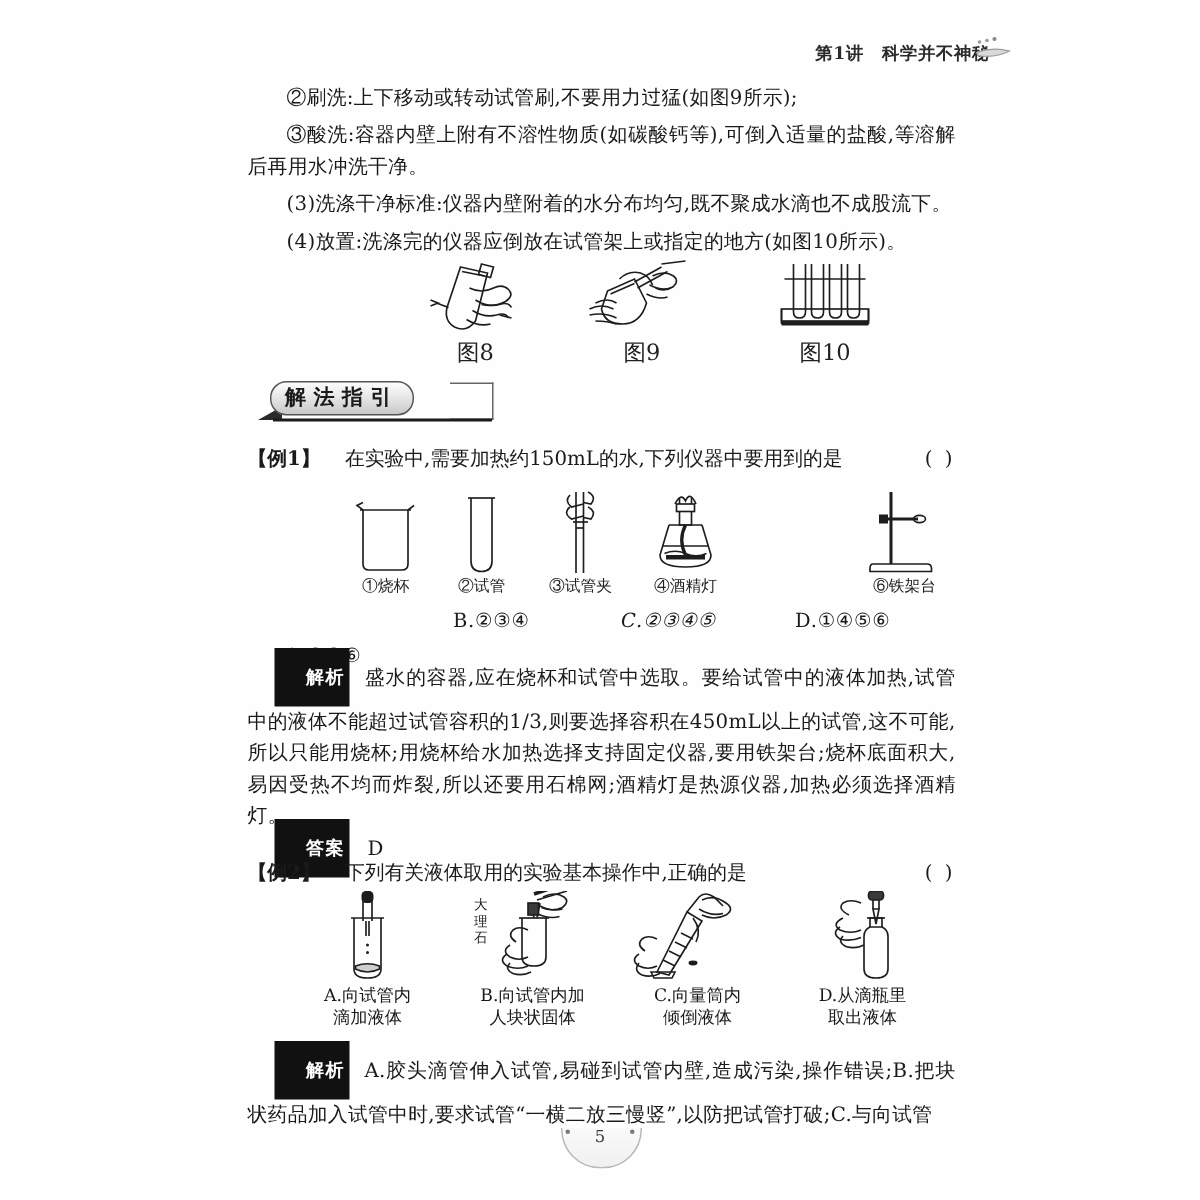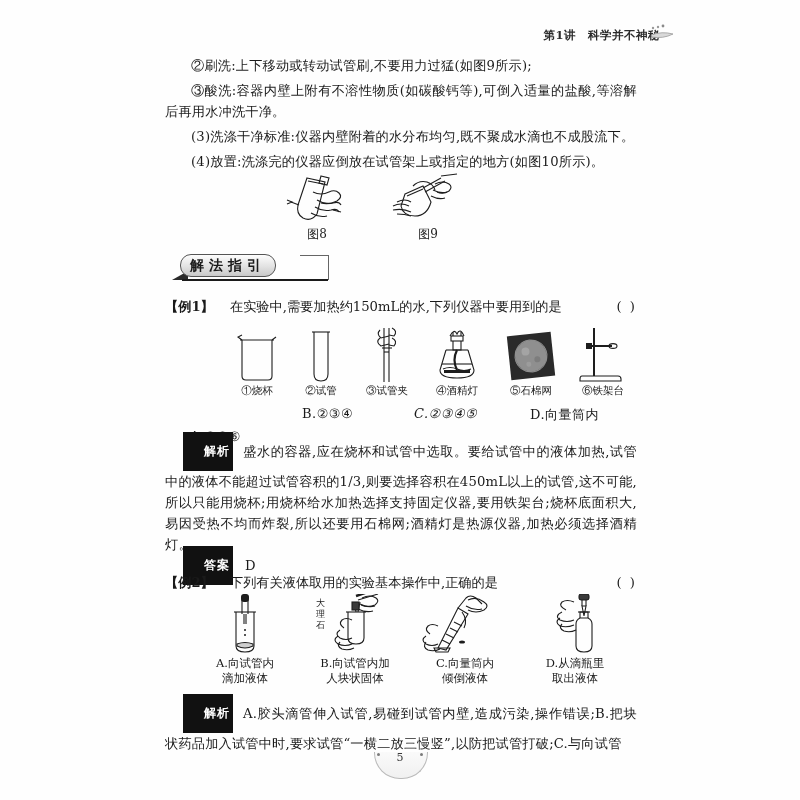--- a/index.html
+++ b/index.html
@@ -61,21 +61,21 @@
     left: 165px;
     top: 172px;
     width: 472px;
     height: 72px;
   }
   .figcell {
     position: absolute;
     text-align: center;
   }
   .figcap {
-    font-size: 12px;
+    font-size: 15px;
     margin-top: 2px;
     white-space: nowrap;
     color: #222;
   }
   .figart { height: 52px; position: relative; }
   
   .banner {
     position: absolute;
     left: 172px;
     top: 252px;
@@ -288,20 +288,37 @@
             <path d="M14 30 Q22 26 28 30"></path>
             <path d="M10 34 Q18 30 26 34"></path>
             <path d="M10 38 Q20 36 28 40"></path>
             <path d="M14 42 Q22 42 28 44"></path>
           </g>
         </svg>
       </div>
       <div class="figcap">图9</div>
     </div>
 
+    <div class="figcell" style="left:340px; top:0; width:90px;">
+      <div class="figart">
+        <svg width="90" height="52" viewBox="0 0 90 52">
+          <g class="ink">
+            <rect x="16" y="34" width="58" height="8"></rect>
+            <path d="M16 34 L16 44 M74 34 L74 44"></path>
+            <rect x="16" y="42" width="58" height="3" class="fillink"></rect>
+            <path d="M24 4 L24 36 Q24 40 28 40 Q32 40 32 36 L32 4"></path>
+            <path d="M36 4 L36 36 Q36 40 40 40 Q44 40 44 36 L44 4"></path>
+            <path d="M48 4 L48 36 Q48 40 52 40 Q56 40 56 36 L56 4"></path>
+            <path d="M60 4 L60 36 Q60 40 64 40 Q68 40 68 36 L68 4"></path>
+            <path d="M18 14 L72 14"></path>
+          </g>
+        </svg>
+      </div>
+      <div class="figcap">图10</div>
+    </div>
 
   </div>
 
   <div class="banner">
     <div class="box"></div>
     <div class="tri"></div>
     <div class="rule"></div>
     <div class="pill">解法指引</div>
   </div>
 
@@ -370,35 +387,20 @@
             <path d="M18 38 L48 38"></path>
             <path d="M19 43 Q26 40 33 43 Q40 46 47 43"></path>
           </g>
           <path d="M33 24 Q28 34 33 44" stroke="#1d1d1d" stroke-width="2.2" fill="none"></path>
           <path d="M20 44 L46 44 L46 47 L20 47 Z" class="fillink"></path>
         </svg>
       </div>
       <div class="app-lbl">④酒精灯</div>
     </div>
 
-    <div class="app-item" style="left:270px; top:0; width:66px;">
-      <div class="app-art">
-        <svg width="66" height="58" viewBox="0 0 66 58">
-          <g transform="rotate(-6 33 30)">
-            <rect x="11" y="8" width="44" height="44" fill="#2a2a2a"></rect>
-            <circle cx="33" cy="30" r="16" fill="#8f8f8f" stroke="#555" stroke-width="1"></circle>
-            <circle cx="33" cy="30" r="16" fill="none" stroke="#b0b0b0" stroke-width="0.6"></circle>
-            <circle cx="28" cy="25" r="4" fill="#a4a4a4"></circle>
-            <circle cx="39" cy="34" r="3" fill="#7d7d7d"></circle>
-            <circle cx="30" cy="38" r="2.5" fill="#9c9c9c"></circle>
-          </g>
-        </svg>
-      </div>
-      <div class="app-lbl">⑤石棉网</div>
-    </div>
 
     <div class="app-item" style="left:344px; top:0; width:62px;">
       <div class="app-art">
         <svg width="62" height="58" viewBox="0 0 62 58">
           <g class="ink">
             <path d="M22 2 L22 50" stroke-width="2"></path>
             <path d="M10 50 L46 50 Q49 50 49 53 L49 55 L8 55 L8 53 Q8 50 10 50 Z"></path>
             <path d="M14 20 L40 20" stroke-width="2"></path>
             <path d="M14 17 L20 17 L20 23 L14 23 Z" class="fillink"></path>
             <ellipse cx="41" cy="20" rx="4" ry="2.4"></ellipse>
@@ -407,21 +409,21 @@
       </div>
       <div class="app-lbl">⑥铁架台</div>
     </div>
 
   </div>
 
   <div class="opts">
     <span class="opt" style="left:0px;margin-top:23px;">A.①④⑥</span>
     <span class="opt" style="left:112px;">B.②③④</span>
     <span class="opt" style="left:224px;font-style:italic;">C.②③④⑤</span>
-    <span class="opt" style="left:340px;">D.向量筒内</span>
+    <span class="opt" style="left:340px;">D.①④⑤⑥</span>
   </div>
 
   <div class="ex" style="top:432px;">
     <p class="t" style="text-indent:18px;">
       <span class="badge">解析</span><span style="display:inline-block;width:10px;"></span><span>盛水的容器,应在烧杯和试管中选取。要给试管中的液体加热,试管中的液体不能超过试管容积的1/3,则要选择容积在450mL以上的试管,这不可能,所以只能用烧杯;用烧杯给水加热选择支持固定仪器,要用铁架台;烧杯底面积大,易因受热不均而炸裂,所以还要用石棉网;酒精灯是热源仪器,加热必须选择酒精灯。</span>
     </p>
   </div>
 
   <div class="ex" style="top:546px;">
     <p class="t" style="text-indent:18px;">

